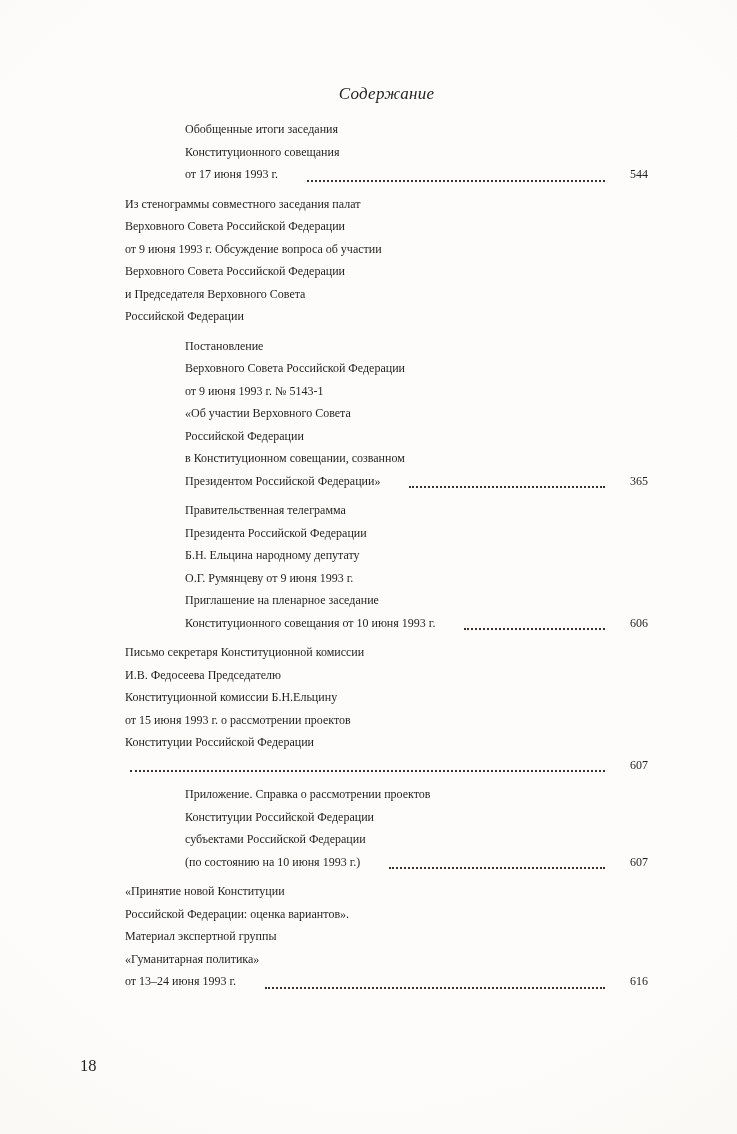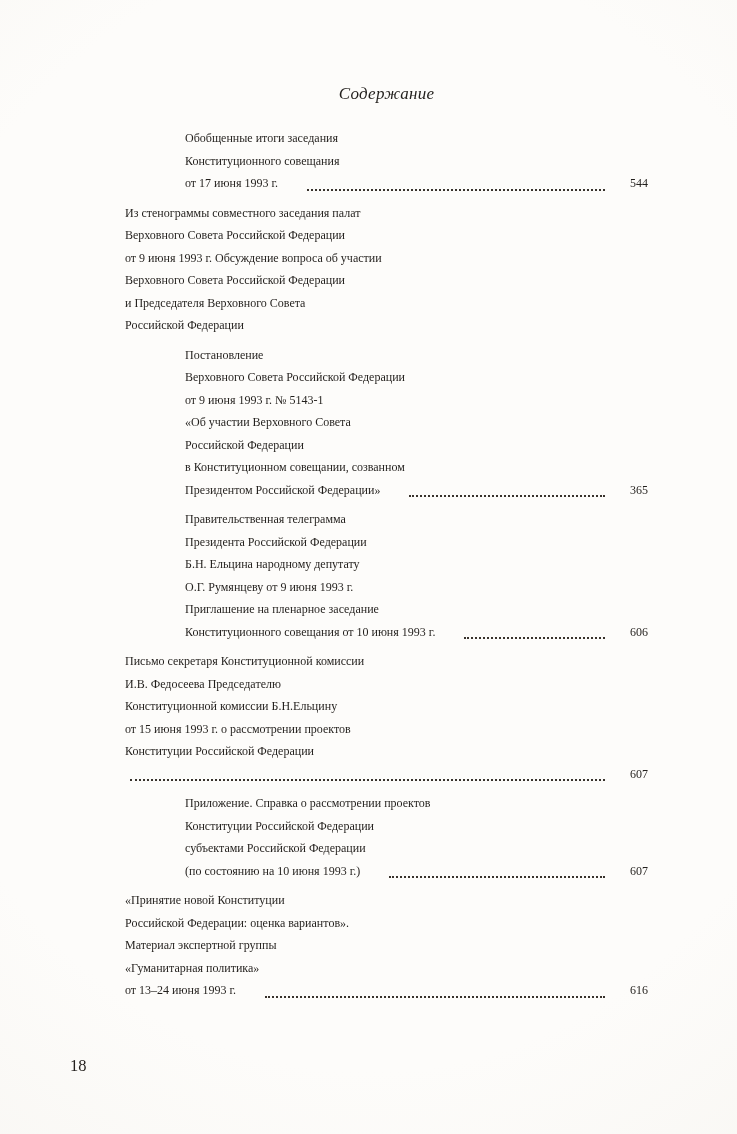--- a/index.html
+++ b/index.html
@@ -16,21 +16,21 @@
     position: absolute;
     left: 125px;
     top: 84px;
     width: 523px;
   }
   .toc-header {
     font-style: italic;
     font-size: 17px;
     line-height: 20px;
     text-align: center;
-    margin: 0 0 23px 0;
+    margin: 0 0 14px 0;
     font-weight: normal;
     letter-spacing: 0.3px;
   }
   .entry {
     font-size: 12px;
     line-height: 22.5px;
     margin-bottom: 7px;
   }
   .entry.ind { padding-left: 60px; }
   .line { white-space: nowrap; }
@@ -43,21 +43,21 @@
   .dots {
     flex: 1;
     align-self: flex-end;
     margin: 0 1px 4px 5px;
     min-width: 12px;
     border-bottom: 2.6px dotted #38322c;
   }
   .page-ref { white-space: nowrap; text-align: center; }
   .folio {
     position: absolute;
-    left: 70px;
+    left: 80px;
     top: 1056px;
     font-size: 16.5px;
   }
 </style>
 </head>
 <body>
 
 <div class="content">
 
   <div class="toc-header">Содержание</div>

